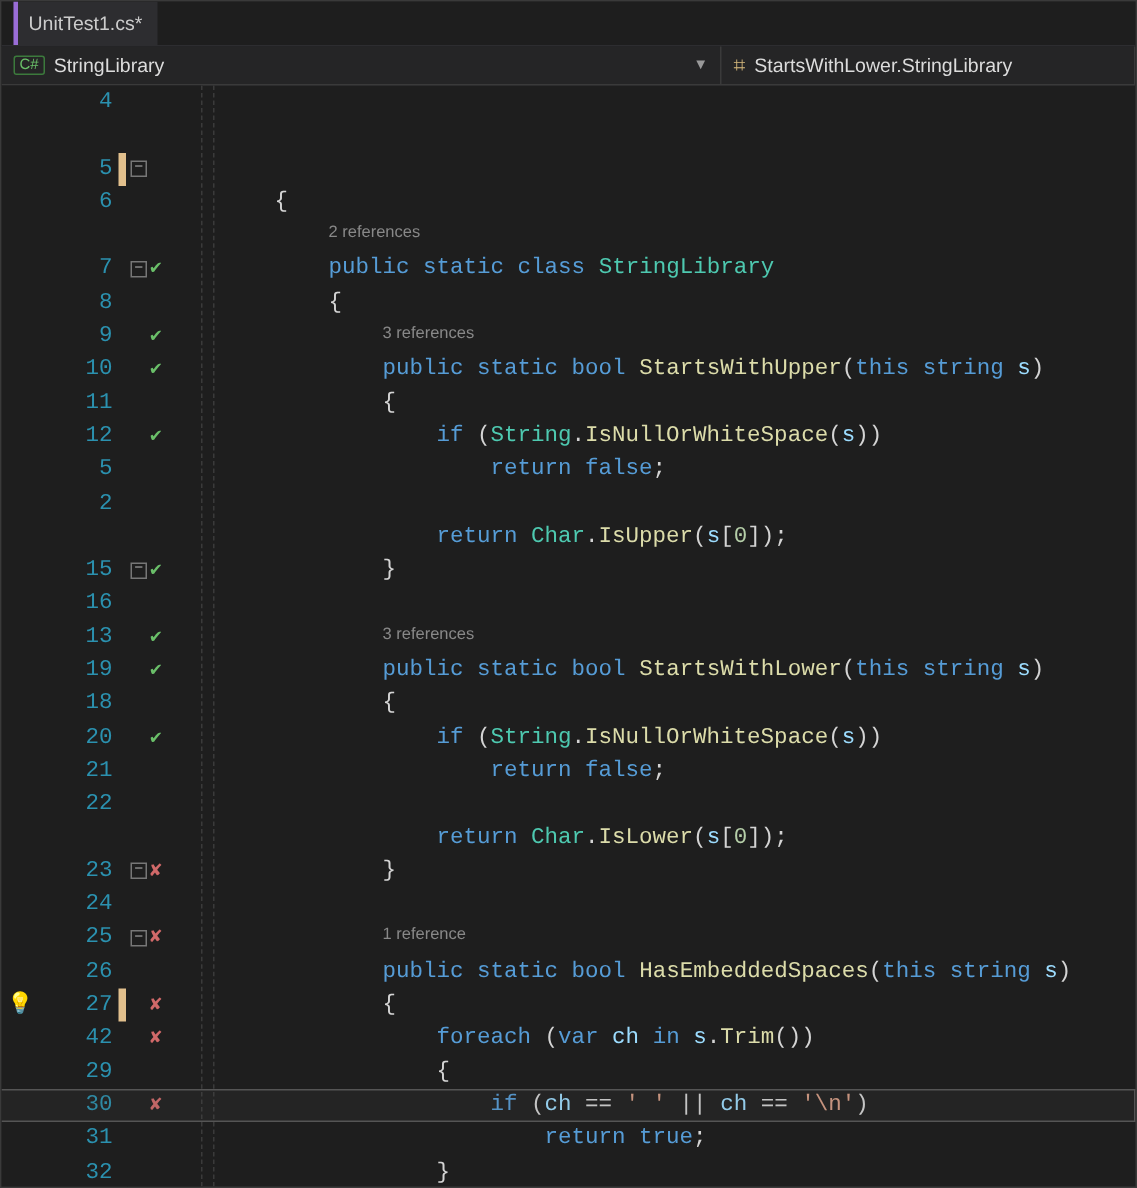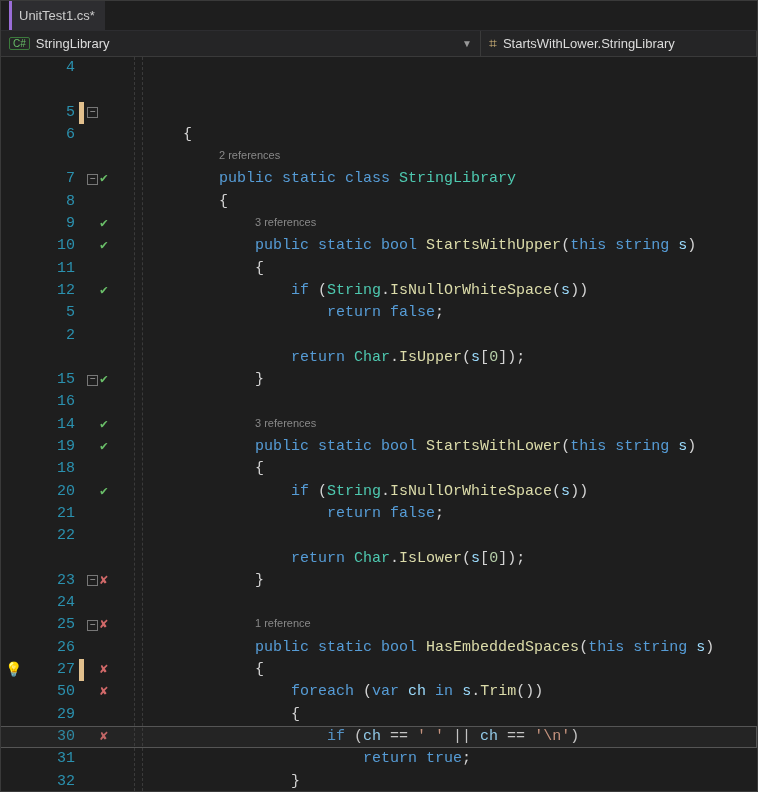--- a/index.html
+++ b/index.html
@@ -185,33 +185,33 @@
       <div class="ln">8</div>
       <div class="ln">9</div>
       <div class="ln">10</div>
       <div class="ln">11</div>
       <div class="ln">12</div>
       <div class="ln">5</div>
       <div class="ln">2</div>
       <div class="ln"></div>
       <div class="ln">15</div>
       <div class="ln">16</div>
-      <div class="ln">14</div>
+      <div class="ln">13</div>
       <div class="ln">19</div>
       <div class="ln">18</div>
       <div class="ln">20</div>
       <div class="ln">21</div>
       <div class="ln">22</div>
       <div class="ln"></div>
       <div class="ln">23</div>
       <div class="ln">24</div>
       <div class="ln">25</div>
       <div class="ln">26</div>
       <div class="ln">27</div>
-      <div class="ln">50</div>
+      <div class="ln">42</div>
       <div class="ln">29</div>
       <div class="ln">30</div>
       <div class="ln">31</div>
       <div class="ln">32</div>
     </div>
   <div class="margin" id="margin">
       <div class="mr">
         <span style="width:11px;display:inline-block"></span>
       </div>
       <div class="mr"></div>

